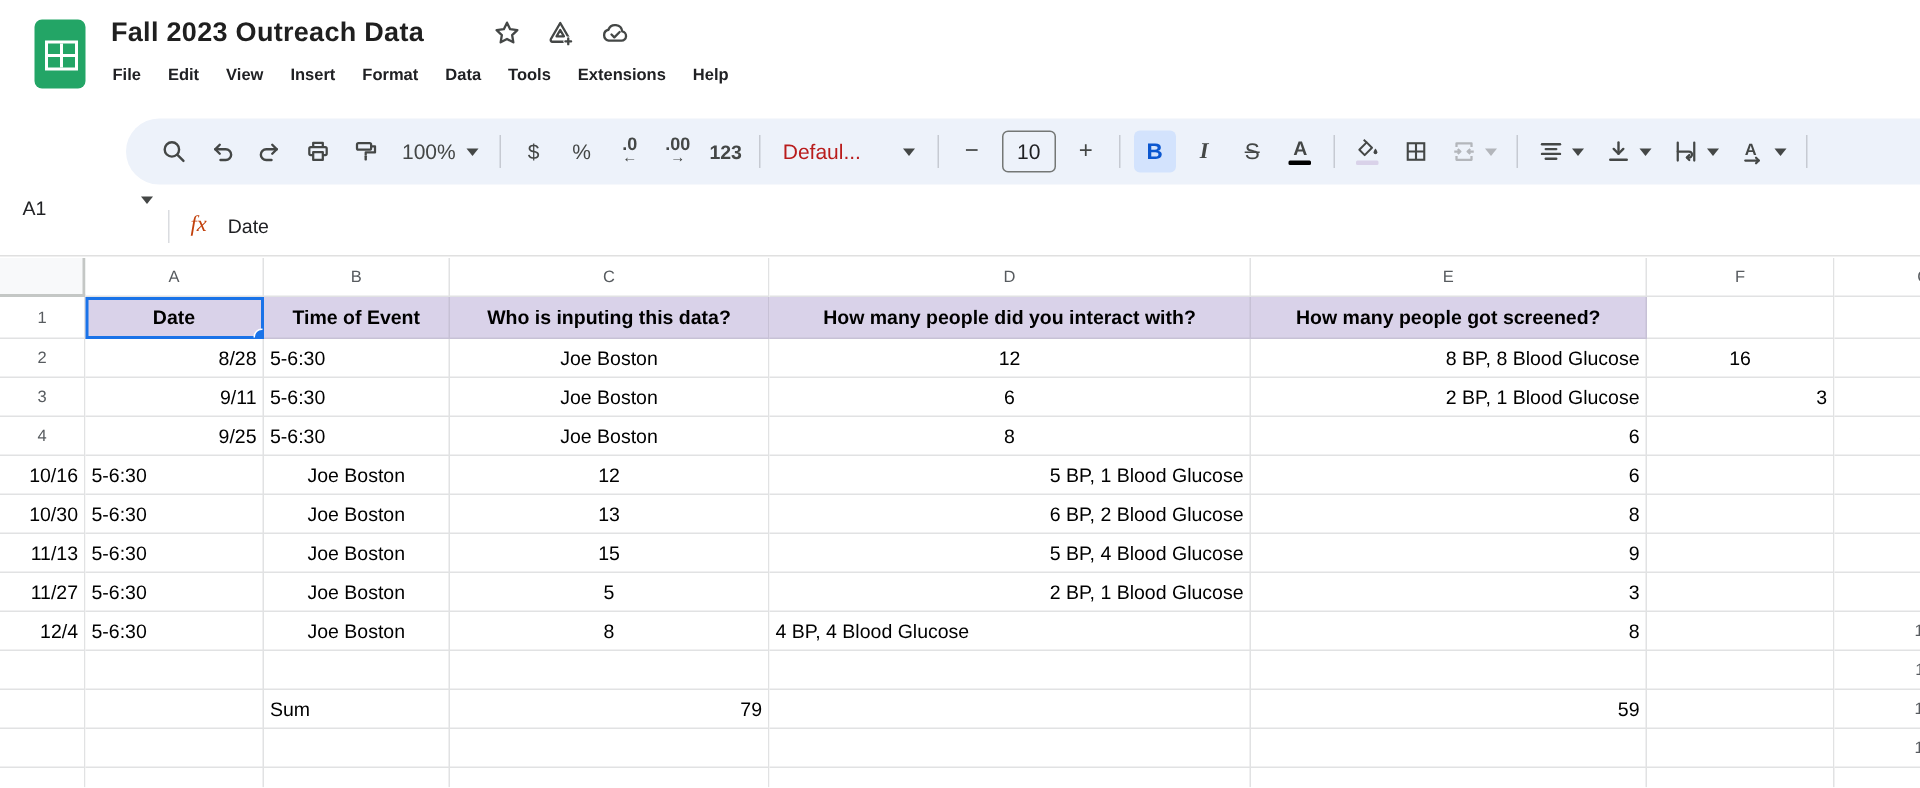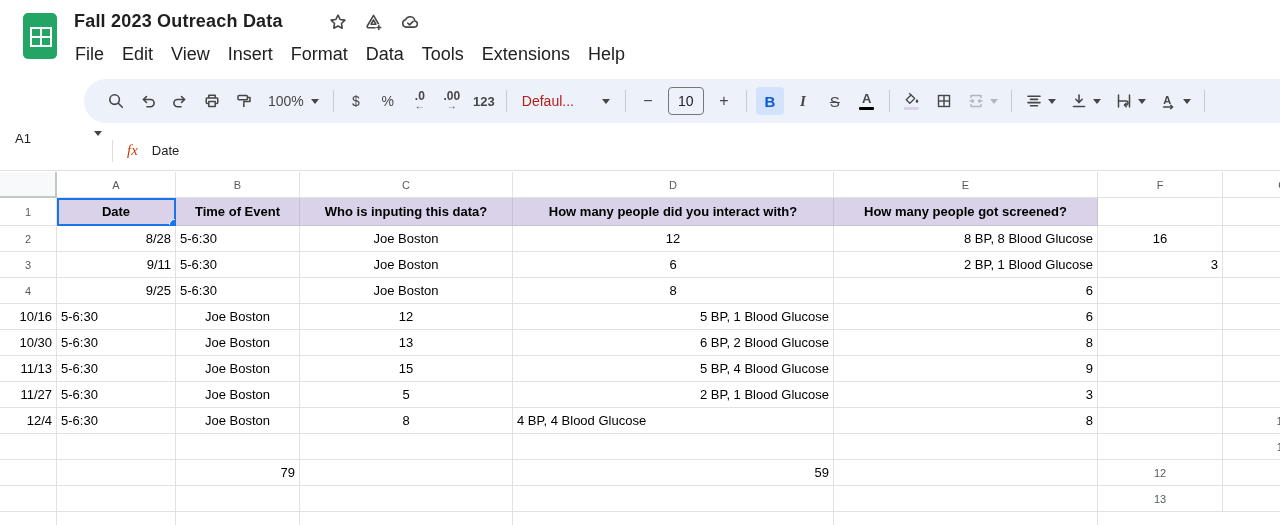--- a/index.html
+++ b/index.html
@@ -7,21 +7,21 @@
          font-family:"Liberation Sans",sans-serif;color:#202124;}
 
   
   .logo{position:absolute;left:23px;top:13px;width:34px;height:46px;background:#23a566;border-radius:5px;}
   .logo .sheet-grid{position:absolute;left:7px;top:14px;width:18px;height:16px;border:2px solid #fff;}
   .logo .sheet-grid::before{content:"";position:absolute;left:0;right:0;top:50%;height:2px;margin-top:-1px;background:#fff;}
   .logo .sheet-grid::after{content:"";position:absolute;top:0;bottom:0;left:50%;width:2px;margin-left:-1px;background:#fff;}
   .doc-title{position:absolute;left:74px;top:11px;font-size:18px;font-weight:600;color:#1f1f1f;letter-spacing:.2px;}
   .doc-icons{position:absolute;left:328px;top:12px;display:flex;gap:15px;align-items:center;}
   .menu-bar{position:absolute;left:66px;top:42px;display:flex;list-style:none;margin:0;padding:0;}
-  .menu-bar li{padding:2px 9px;font-size:18px;color:#202124;border-radius:6px;cursor:default;}
+  .menu-bar li{padding:2px 9px;font-size:11px;color:#202124;border-radius:6px;cursor:default;font-weight:bold;}
 
   
   .toolbar{position:absolute;left:84px;top:79px;width:1212px;height:44px;background:#edf2fa;
            border-radius:22px 0 0 22px;display:flex;align-items:center;padding-left:16px;box-sizing:border-box;}
   .tb{display:flex;align-items:center;justify-content:center;min-width:26px;height:28px;margin:0 3px;
       border-radius:4px;color:#444746;font-size:14px;flex:0 0 auto;}
   .sep{width:1px;height:22px;background:#c6cad2;margin:0 6px;flex:0 0 auto;}
   .caret{width:0;height:0;border-left:4px solid transparent;border-right:4px solid transparent;
          border-top:5px solid #444746;display:inline-block;}
   .caret.dis{border-top-color:#b3b6bb;}
@@ -354,20 +354,21 @@
         <div class="gc al"></div>
         <div class="gc al"></div>
         <div class="gc al"></div>
         <div class="gc al"></div>
         <div class="gc al"></div>
         <div class="gc al"></div>
         <div class="gc al"></div>
         <div class="rowhdr">11</div>
         <div class="gc al"></div>
         <div class="gc al"></div>
+        <div class="gc al">Sum</div>
         <div class="gc ar">79</div>
         <div class="gc al"></div>
         <div class="gc ar">59</div>
         <div class="gc al"></div>
         <div class="rowhdr">12</div>
         <div class="gc al"></div>
         <div class="gc al"></div>
         <div class="gc al"></div>
         <div class="gc al"></div>
         <div class="gc al"></div>

